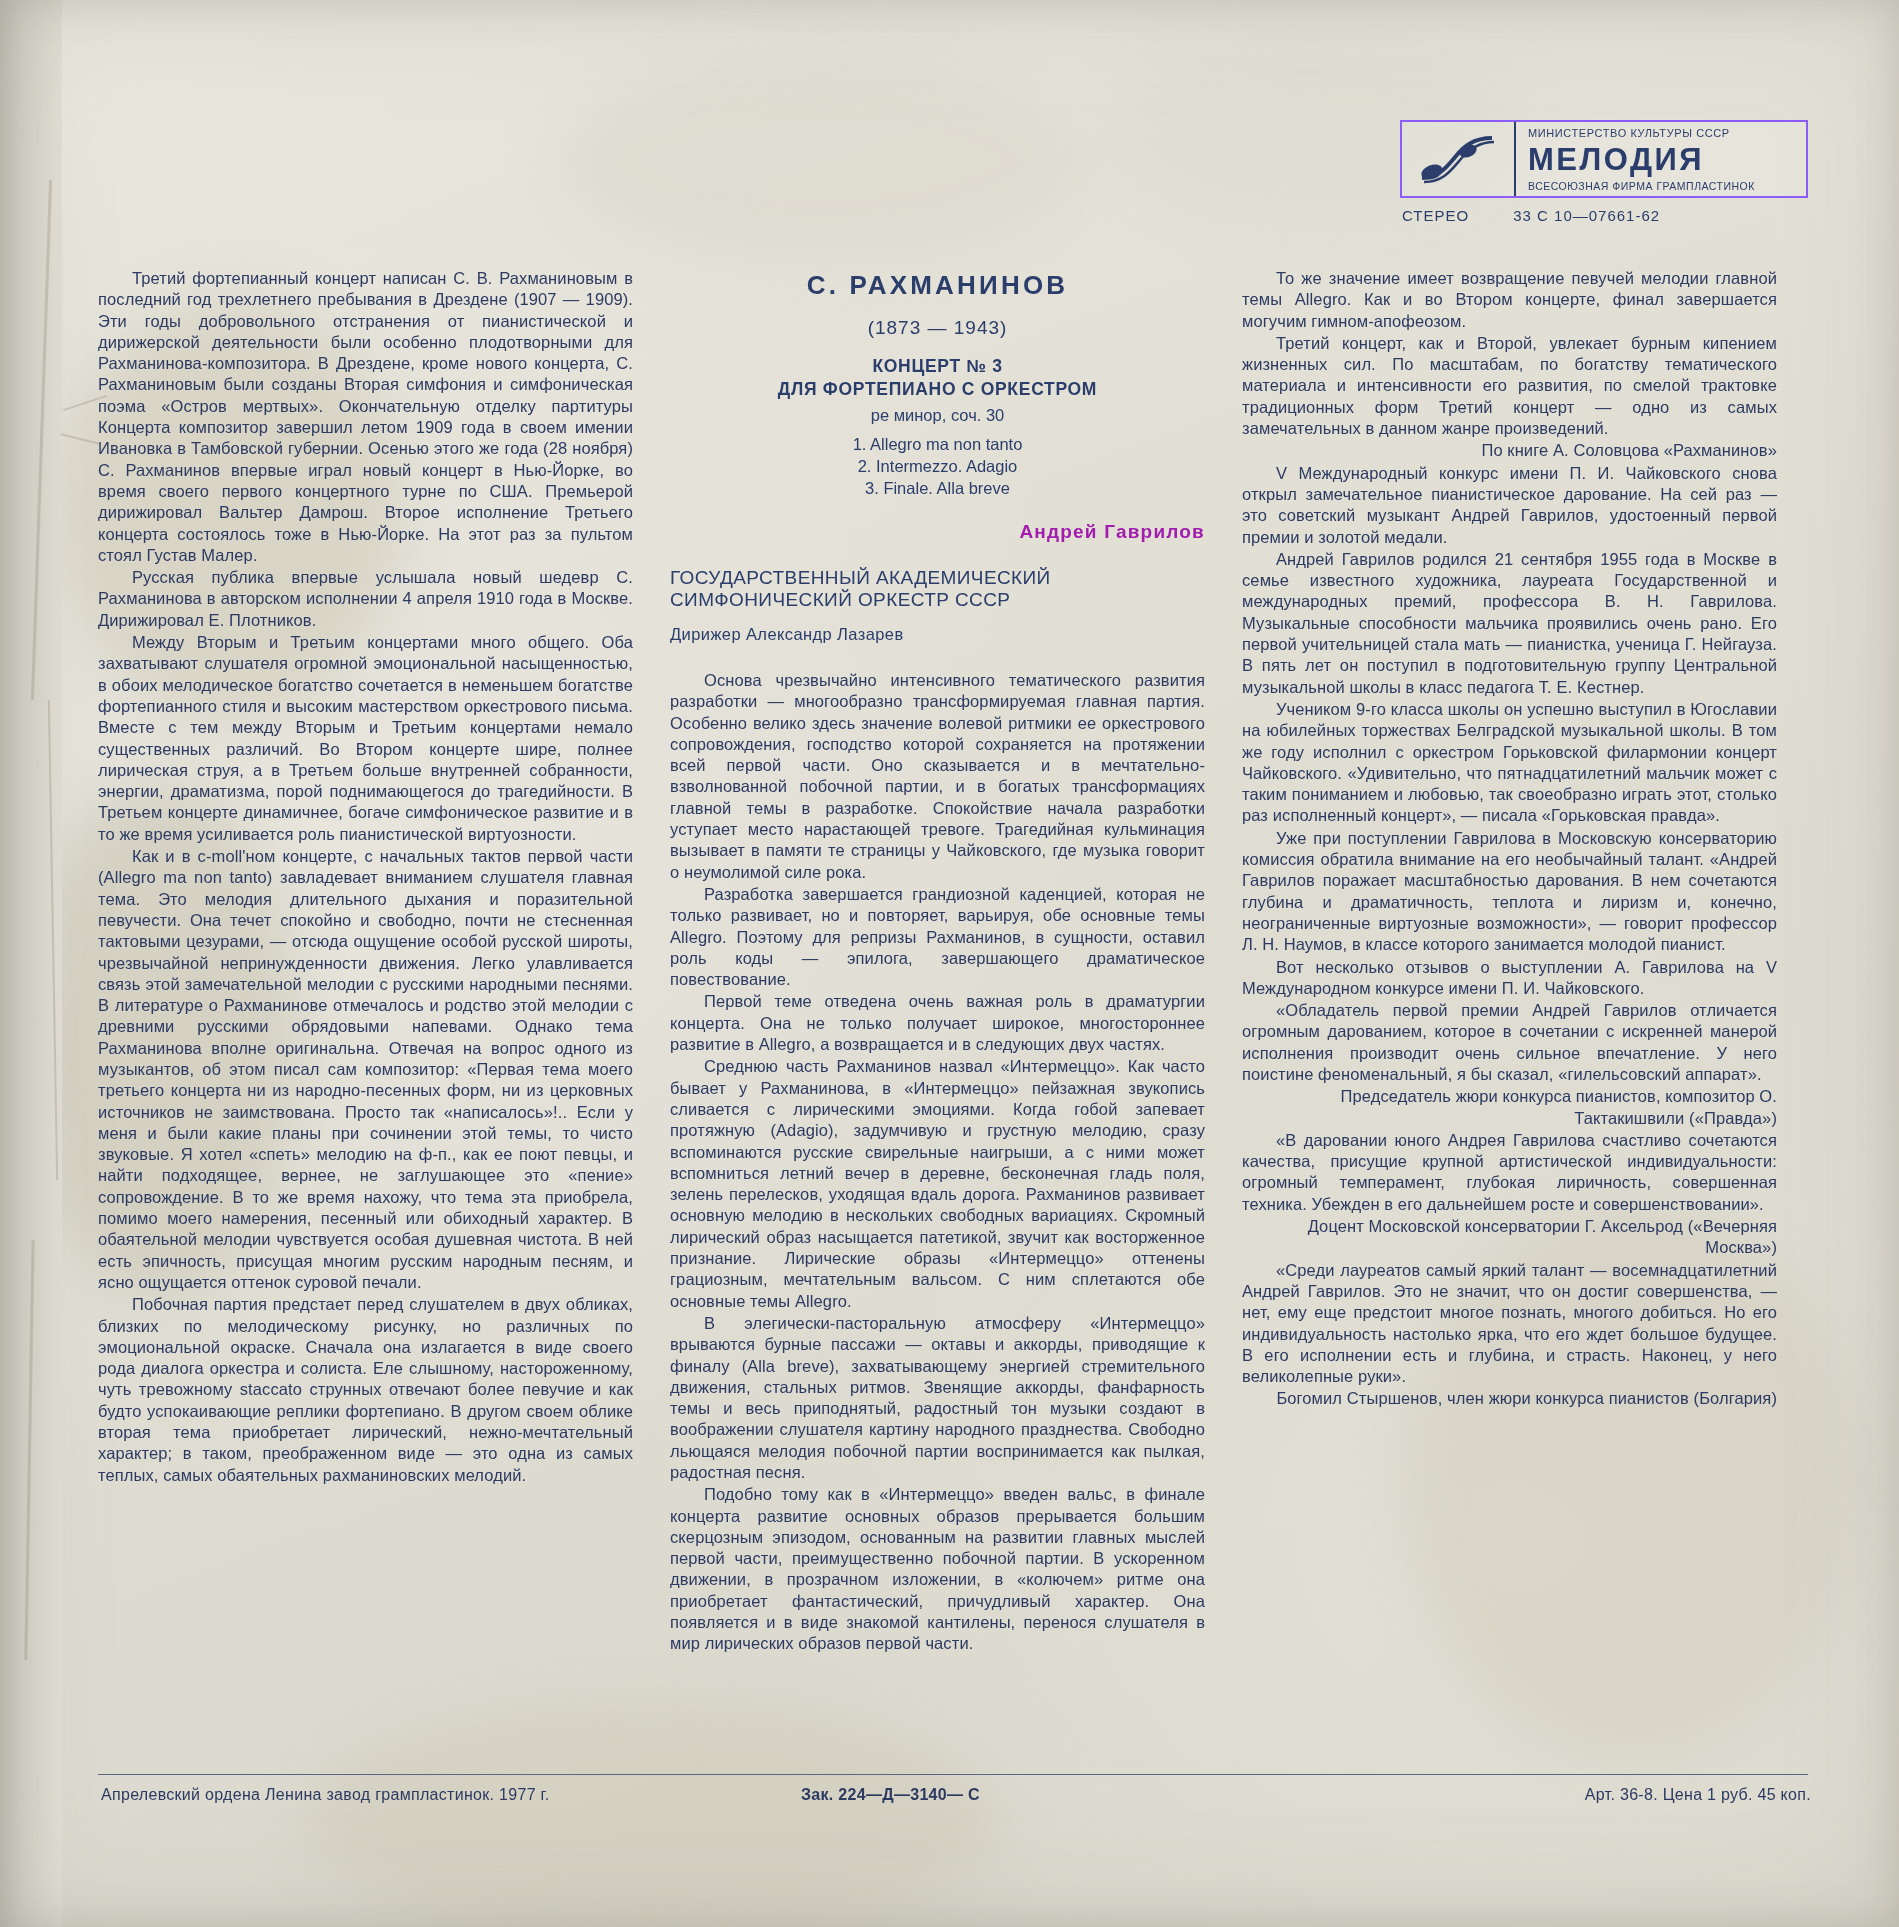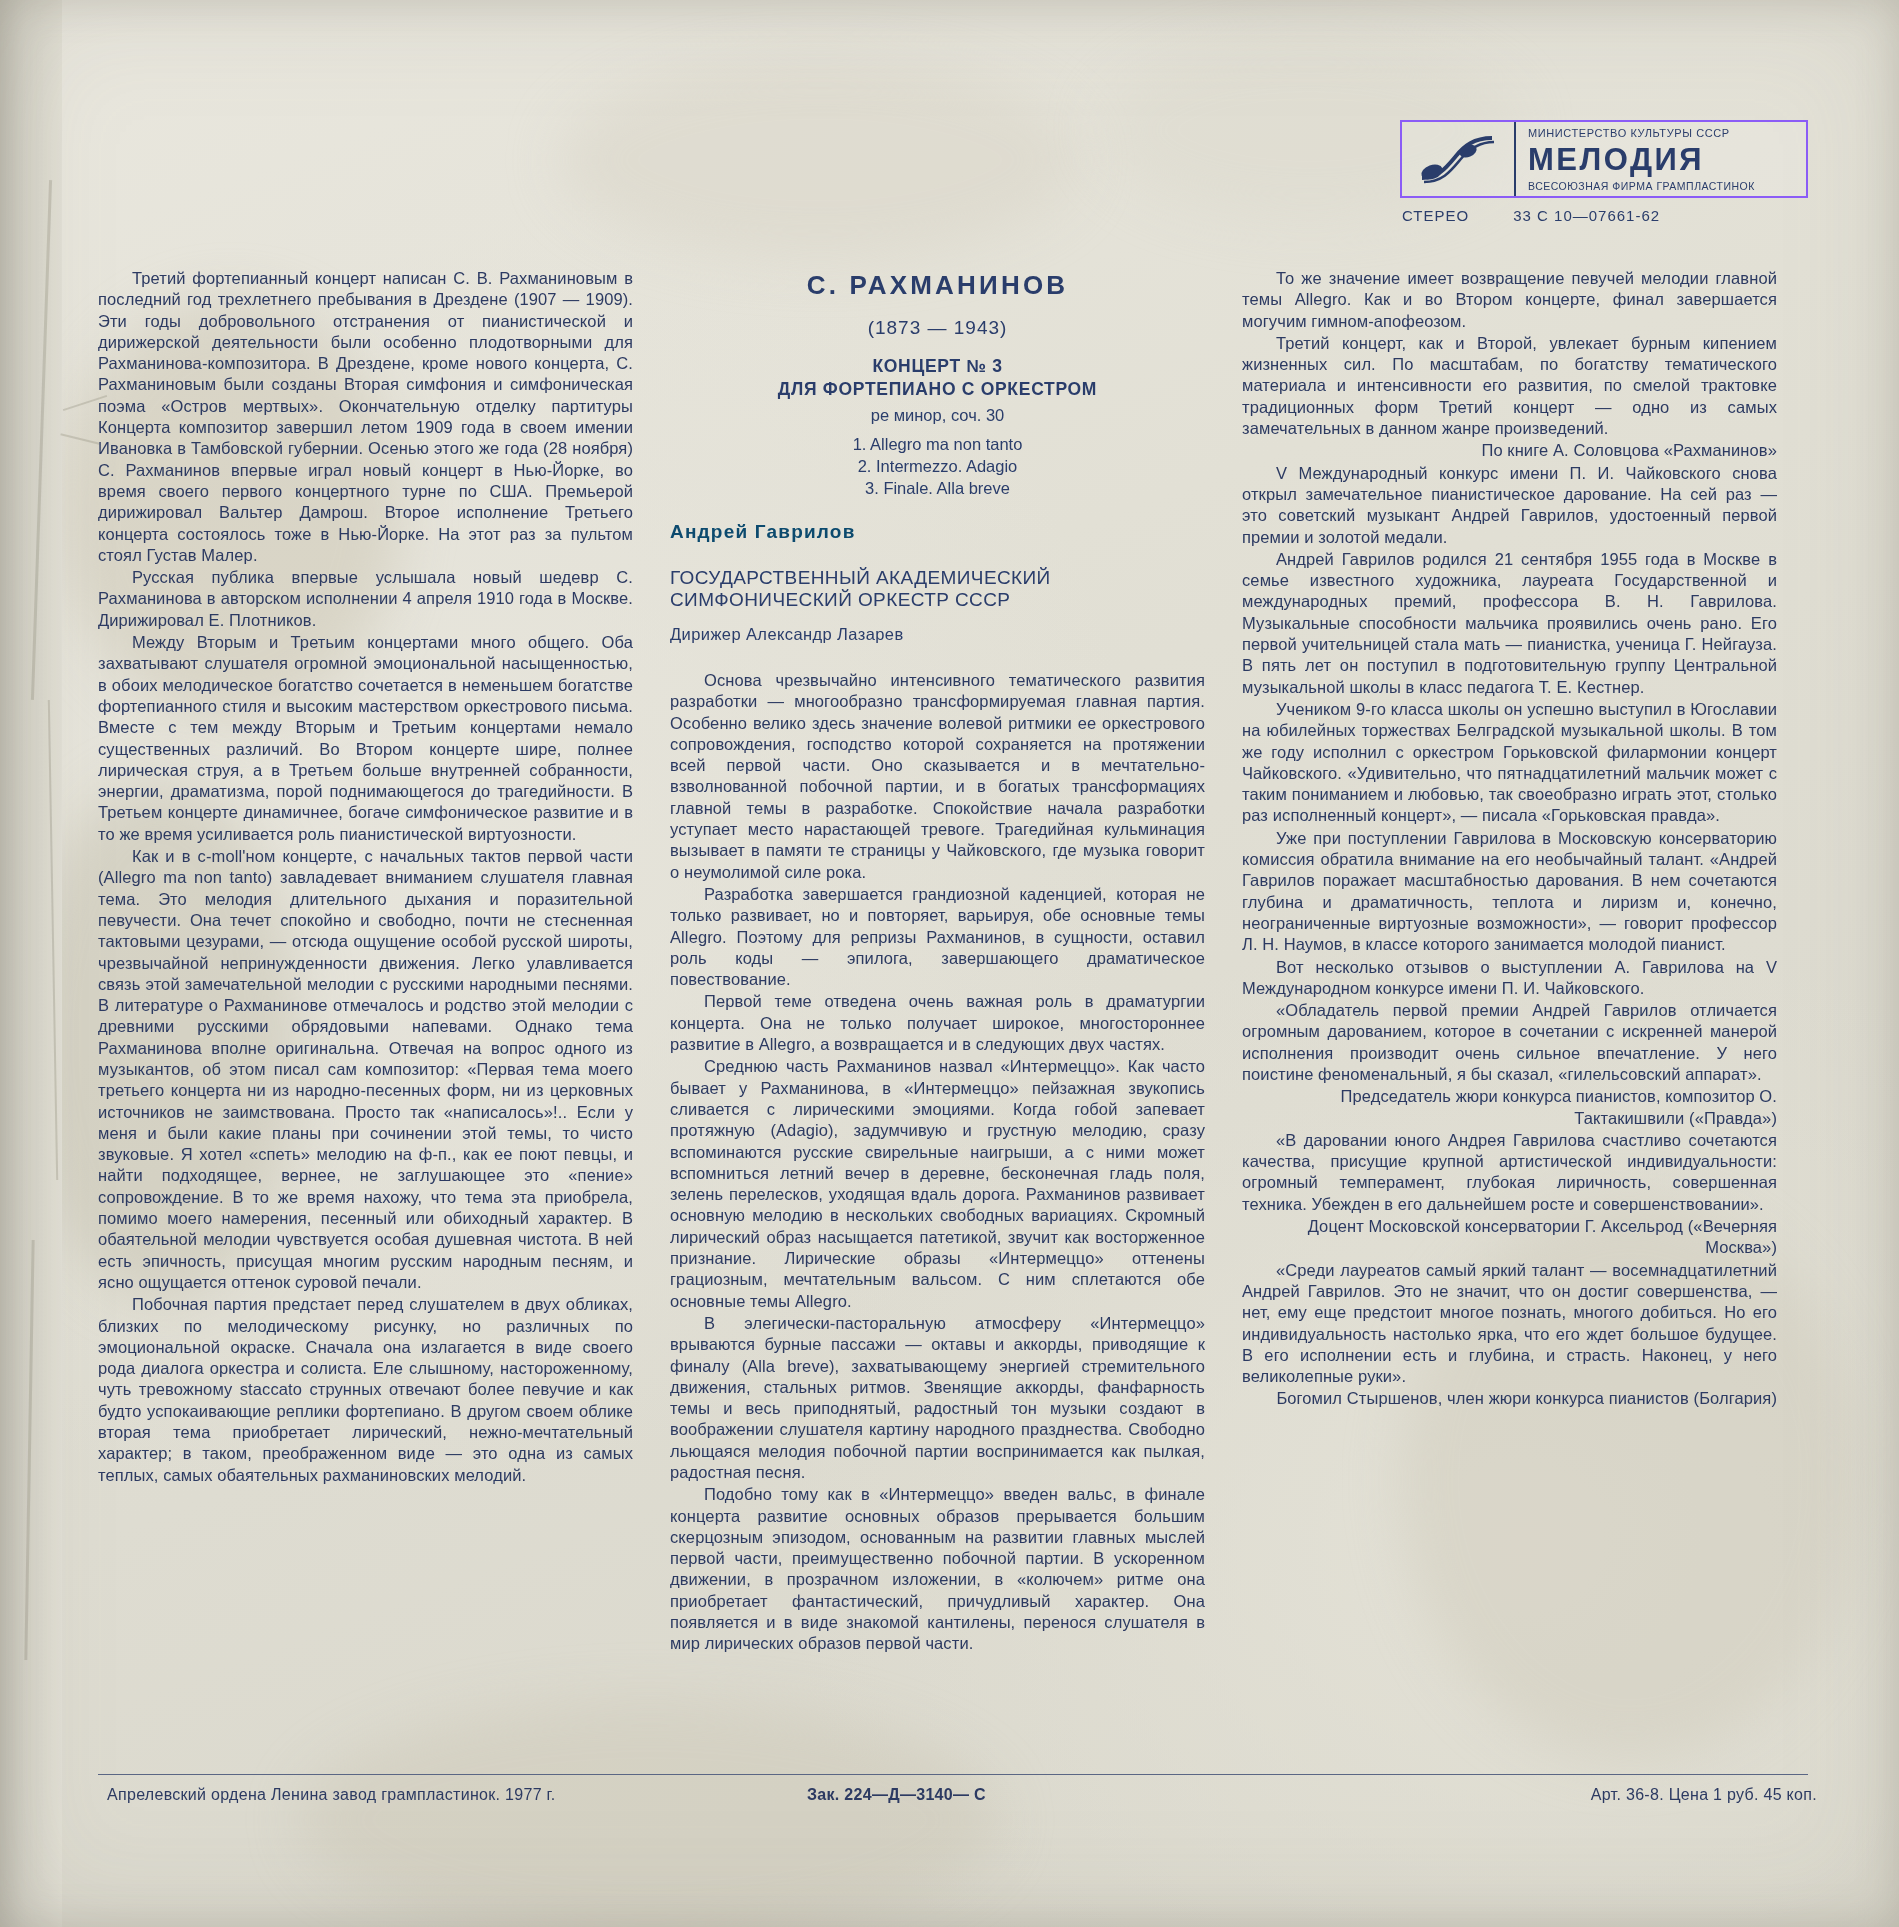--- a/index.html
+++ b/index.html
@@ -178,22 +178,22 @@
     text-align: center;
   }
   #movements li {
     font-size: 16.5px;
     color: #2a3d6b;
     line-height: 22px;
   }
   #performer {
     font-size: 19px;
     font-weight: bold;
-    color: #0c4a6e;
-    text-align: left;
+    color: #a21caf;
+    text-align: right;
     margin: 22px 0 0 0;
     letter-spacing: 1.2px;
   }
   #ensemble {
     font-size: 19px;
     color: #2a3d6b;
     margin: 24px 0 0 0;
     line-height: 22px;
     letter-spacing: 0.4px;
   }
@@ -209,21 +209,21 @@
   #footer-rule {
     position: absolute;
     left: 0;
     top: 1654px;
     width: 1710px;
     height: 1px;
     background: #5a6684;
   }
   #footer {
     position: absolute;
-    left: 9px;
+    left: 3px;
     top: 1666px;
     width: 1710px;
     display: flex;
     font-size: 16px;
     color: #2c3a62;
     letter-spacing: 0.3px;
   }
   #footer .f1 { width: 700px; text-align: left; }
   #footer .f2 { width: 420px; text-align: left; font-weight: bold; }
   #footer .f3 { flex: 1; text-align: right; }

